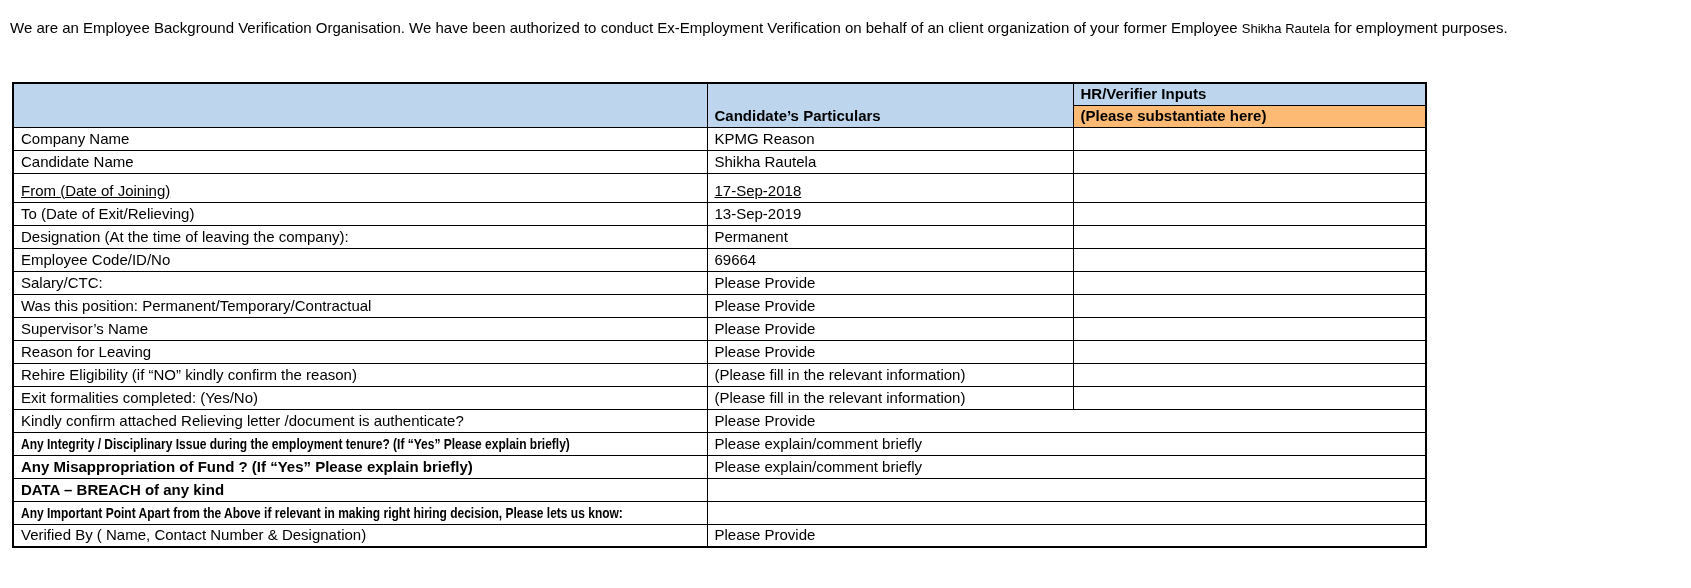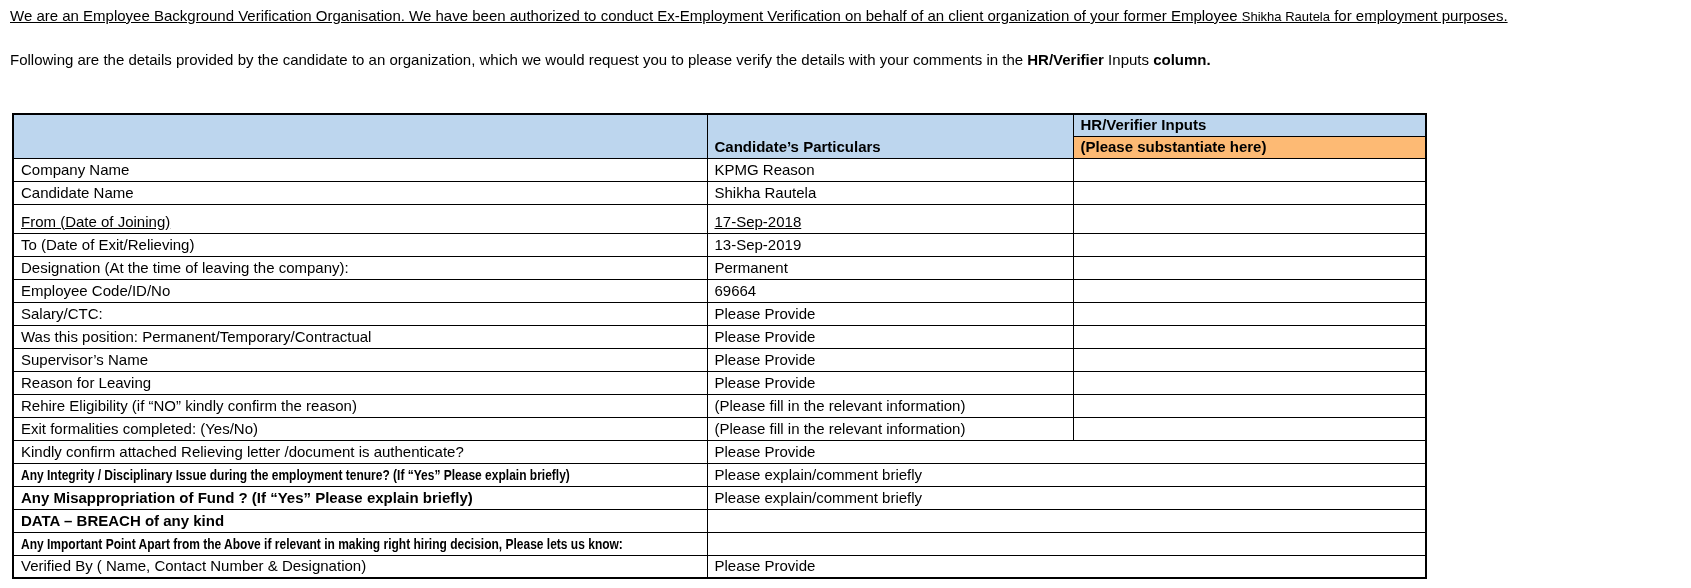--- a/index.html
+++ b/index.html
@@ -9,21 +9,21 @@
     color: #000000;
     font-family: "Liberation Sans", sans-serif;
     overflow: hidden;
   }
   .intro {
     font-size: 15px;
     line-height: 19px;
     margin: 0 0 0 10px;
     white-space: nowrap;
   }
-  #p1 { padding-top: 6px; text-decoration: underline; }
+  #p1 { padding-top: 18px; }
   #p2 { margin-top: 24px; }
   .name-font { font-size: 13px; }
   .b { font-weight: bold; }
   table.vtable {
     border-collapse: collapse;
     table-layout: fixed;
     width: 1413px;
     margin: 44px 0 0 12px;
     border: 2px solid #000;
   }
@@ -47,21 +47,20 @@
     transform-origin: 0 100%;
   }
 </style>
 </head>
 <body>
 
 <div class="page">
 
   <p class="intro" id="p1"><span>We are an Employee Background Verification Organisation. We have been authorized to conduct Ex-Employment Verification on behalf of an client organization of your former Employee </span><span class="name-font">Shikha Rautela</span><span> for employment purposes.</span></p>
 
-  <p class="intro" id="p2"><span>Following are the details provided by the candidate to an organization, which we would request you to please verify the details with your comments in the </span><span class="b">HR/Verifier</span><span> Inputs </span><span class="b">column.</span></p>
 
   <table class="vtable">
     <colgroup>
       <col style="width:694px">
       <col style="width:366px">
       <col style="width:353px">
     </colgroup>
 
     <tbody>
         <tr class="hdr">

